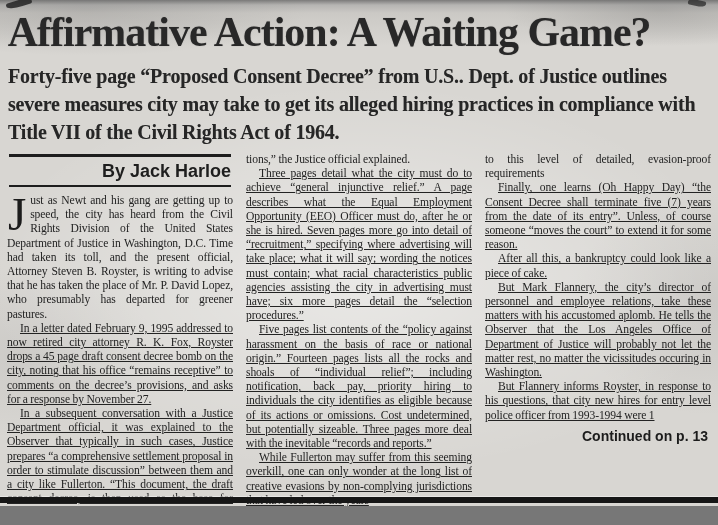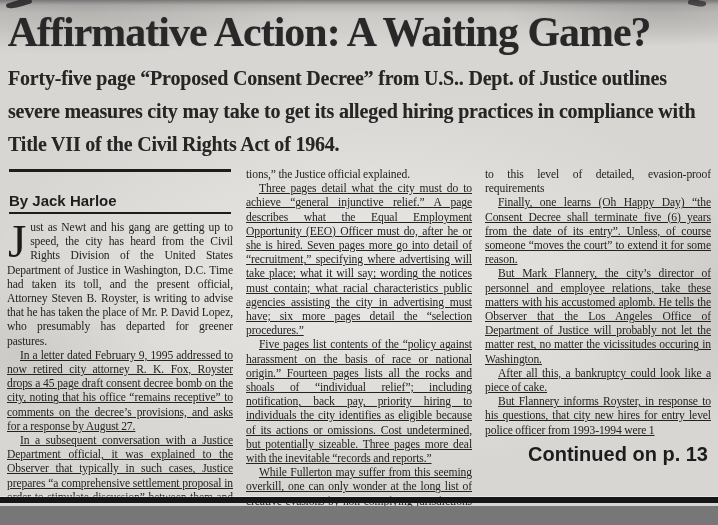--- a/index.html
+++ b/index.html
@@ -34,40 +34,40 @@
     font-weight:700;
     font-size:43px;line-height:47px;
     letter-spacing:-1px;
     white-space:nowrap;
     color:#282828;
     text-shadow:0 0 1px rgba(40,40,40,.35);
   }
   .subhead{
     margin:7px 8px 0 8px;
     font-weight:700;
-    font-size:20px;line-height:33px;
+    font-size:20px;line-height:28px;
     letter-spacing:-.2px;
     color:#262626;
     text-shadow:0 0 .6px rgba(40,40,40,.3);
   }
   .columns{
     display:flex;gap:13px;
     padding:0 7px;
     margin-top:7px;
     height:366px;
   }
   .col{flex:1 1 0;overflow:hidden;}
   .byline-box{
     margin:1px 2px 7px 2px;
     border-top:3px solid #1d1d1d;
     border-bottom:2px solid #1d1d1d;
-    padding:20px 0 3px;
-    text-align:left;
+    padding:4px 0 3px;
+    text-align:right;
     font-family:"Liberation Sans","DejaVu Sans",sans-serif;
-    font-weight:700;font-size:15px;
+    font-weight:700;font-size:18px;
     color:#1e1e1e;
   }
   .body-p{
     margin:0;
     font-size:11.6px;line-height:14.2px;
     text-align:justify;
     word-spacing:-.3px;letter-spacing:-.1px;
     color:#232323;
   }
   .body-p.indent{text-indent:13px;text-decoration:underline;}
@@ -75,21 +75,21 @@
     float:left;
     font-size:47px;line-height:39px;
     padding:1px 4px 0 1px;
     font-weight:400;
     color:#1c1c1c;
   }
   .continued{
     margin-top:5px;padding-right:3px;
     text-align:right;
     font-family:"Liberation Sans","DejaVu Sans",sans-serif;
-    font-weight:700;font-size:20px;
+    font-weight:700;font-size:14px;
     color:#1c1c1c;
   }
   .bottom-rule{
     position:absolute;left:0;bottom:3px;
     width:100%;height:6px;
     background:var(--rule);
     box-shadow:0 -1px 0 rgba(255,255,255,.4);
   }
 </style>
 </head>
@@ -104,36 +104,36 @@
 
   <h2 class="subhead">Forty-five page “Proposed Consent Decree” from U.S.. Dept. of Justice outlines severe measures city may take to get its alleged hiring practices in compliance with Title VII of the Civil Rights Act of 1964.</h2>
 
   <div class="columns">
 
     <div class="col">
       <div class="byline-box">By Jack Harloe</div>
       <p class="body-p">
         <span class="dropcap">J</span><span>ust as Newt and his gang are getting up to speed, the city has heard from the Civil Rights Division of the United States Department of Justice in Washington, D.C. Time had taken its toll, and the present official, Attorney Steven B. Royster, is writing to advise that he has taken the place of Mr. P. David Lopez, who presumably has departed for greener pastures.</span>
       </p>
-      <p class="body-p indent">In a letter dated February 9, 1995 addressed to now retired city attorney R. K. Fox, Royster drops a 45 page draft consent decree bomb on the city, noting that his office “remains receptive” to comments on the decree’s provisions, and asks for a response by August 27.</p>
+      <p class="body-p indent">In a letter dated February 9, 1995 addressed to now retired city attorney R. K. Fox, Royster drops a 45 page draft consent decree bomb on the city, noting that his office “remains receptive” to comments on the decree’s provisions, and asks for a response by November 27.</p>
       <p class="body-p indent">In a subsequent conversation with a Justice Department official, it was explained to the Observer that typically in such cases, Justice prepares “a comprehensive settlement proposal in order to stimulate discussion” between them and a city like Fullerton. “This document, the draft consent decree, is then used as the base for subsequent negotia-</p>
     </div>
 
     <div class="col">
       <p class="body-p">tions,” the Justice official explained.</p>
       <p class="body-p indent">Three pages detail what the city must do to achieve “general injunctive relief.” A page describes what the Equal Employment Opportunity (EEO) Officer must do, after he or she is hired. Seven pages more go into detail of “recruitment,” specifying where advertising will take place; what it will say; wording the notices must contain; what racial characteristics public agencies assisting the city in advertising must have; six more pages detail the “selection procedures.”</p>
       <p class="body-p indent">Five pages list contents of the “policy against harassment on the basis of race or national origin.” Fourteen pages lists all the rocks and shoals of “individual relief”; including notification, back pay, priority hiring to individuals the city identifies as eligible because of its actions or omissions. Cost undetermined, but potentially sizeable. Three pages more deal with the inevitable “records and reports.”</p>
       <p class="body-p indent">While Fullerton may suffer from this seeming overkill, one can only wonder at the long list of creative evasions by non-complying jurisdictions that have led over the years</p>
     </div>
 
     <div class="col">
       <p class="body-p">to this level of detailed, evasion-proof requirements</p>
-      <p class="body-p indent">Finally, one learns (Oh Happy Day) “the Consent Decree shall terminate five (6) years from the date of its entry”. Unless, of course someone “moves the court” to extend it for some reason.</p>
+      <p class="body-p indent">Finally, one learns (Oh Happy Day) “the Consent Decree shall terminate five (7) years from the date of its entry”. Unless, of course someone “moves the court” to extend it for some reason.</p>
+      <p class="body-p indent">After all this, a bankruptcy could look like a piece of cake.</p>
       <p class="body-p indent">But Mark Flannery, the city’s director of personnel and employee relations, take these matters with his accustomed aplomb. He tells the Observer that the Los Angeles Office of Department of Justice will probably not let the matter rest, no matter the vicissitudes occuring in Washington.</p>
-      <p class="body-p indent">After all this, a bankruptcy could look like a piece of cake.</p>
       <p class="body-p indent">But Flannery informs Royster, in response to his questions, that city new hires for entry level police officer from 1993-1994 were 1</p>
       <div class="continued">Continued on p. 13</div>
     </div>
 
   </div>
 
   <div class="bottom-rule"></div>
 
 </div>
 

